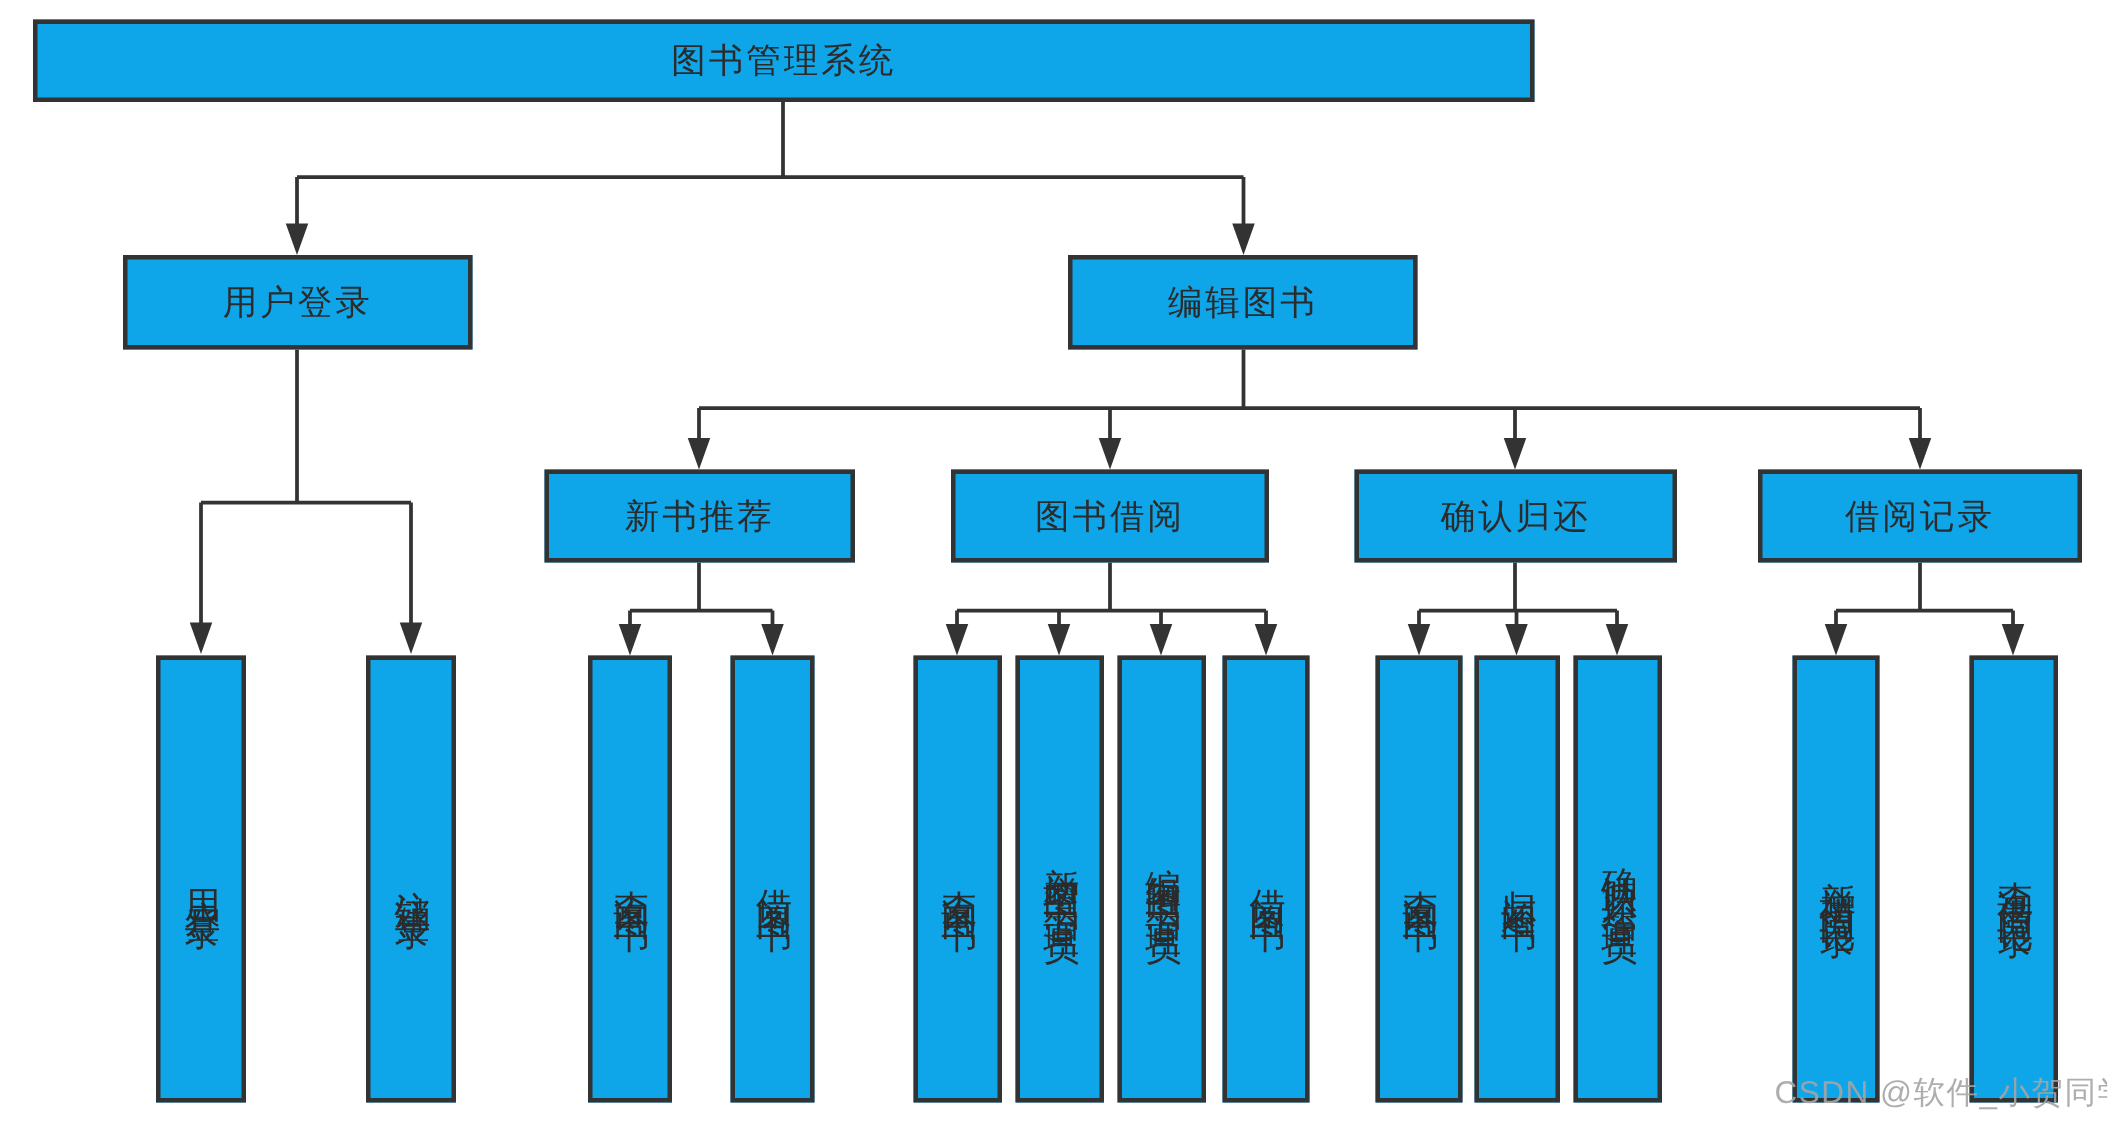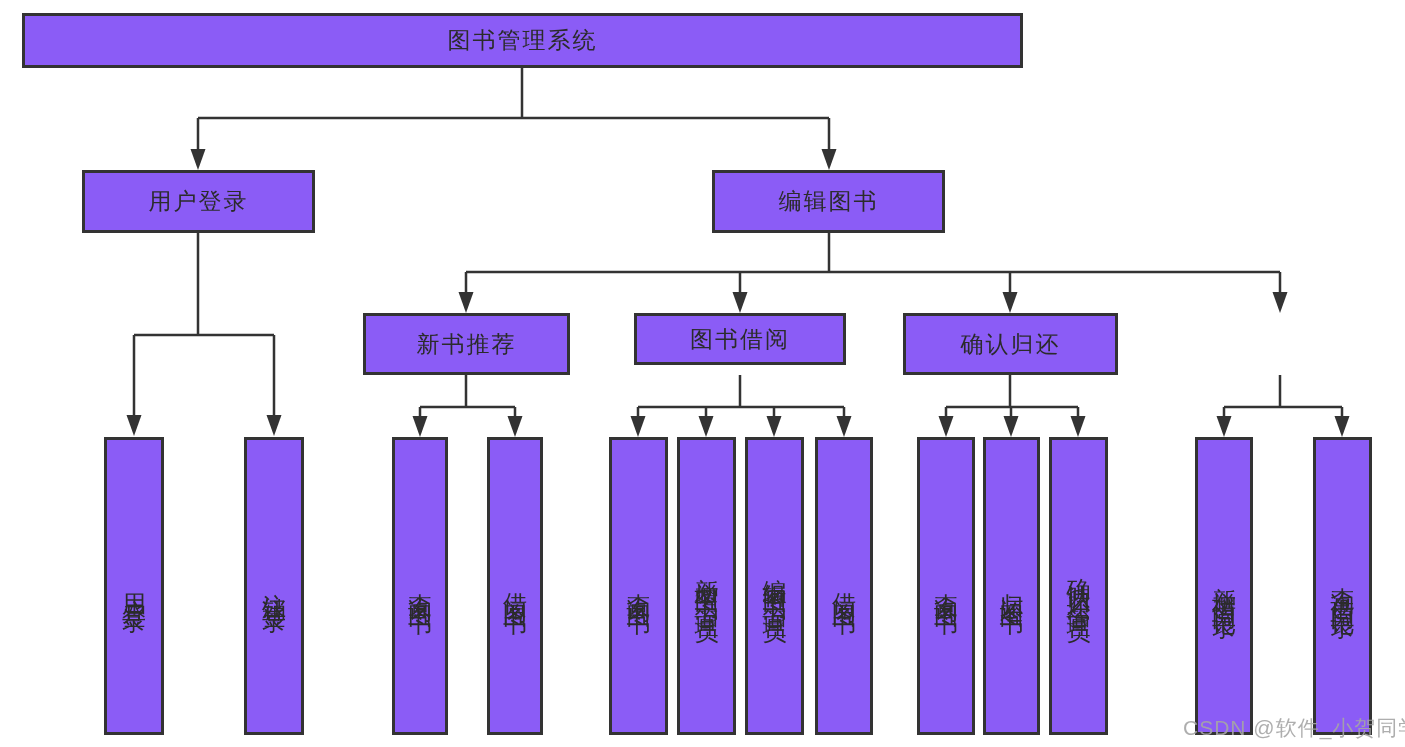--- a/index.html
+++ b/index.html
@@ -8,41 +8,41 @@
   .canvas {
     position: relative;
     width: 1405px;
     height: 747px;
     background: #ffffff;
     overflow: hidden;
   }
   svg.wires { position: absolute; left: 0; top: 0; z-index: 1; }
   .node {
     position: absolute;
-    background: #8b5cf6;
+    background: #0ea5e9;
     border: 3px solid #333333;
     display: flex;
     align-items: center;
     justify-content: center;
     z-index: 2;
   }
   .hnode { font-size: 23px; letter-spacing: 2px; }
   .vnode .vlabel {
     writing-mode: vertical-rl;
     text-orientation: mixed;
     font-size: 24px;
     letter-spacing: 6px;
     white-space: nowrap;
   }
   
   #n-root  { left: 22px;   top: 13px;  width: 1001px; height: 55px; }
   #n-login { left: 82px;   top: 170px; width: 233px;  height: 63px; }
   #n-mgmt  { left: 712px;  top: 170px; width: 233px;  height: 63px; }
   #n-nbr   { left: 363px;  top: 313px; width: 207px;  height: 62px; }
-  #n-bb    { left: 634px;  top: 313px; width: 212px;  height: 52px; }
+  #n-bb    { left: 634px;  top: 313px; width: 212px;  height: 62px; }
   #n-cb    { left: 903px;  top: 313px; width: 215px;  height: 62px; }
   #n-br    { left: 1172px; top: 313px; width: 216px;  height: 62px; }
   .leaf    { top: 437px; height: 298px; }
   #l-ul1  { left: 104px;  width: 60px; }
   #l-ul2  { left: 244px;  width: 60px; }
   #l-nbr1 { left: 392px;  width: 56px; }
   #l-nbr2 { left: 487px;  width: 56px; }
   #l-bb1  { left: 609px;  width: 59px; }
   #l-bb2  { left: 677px;  width: 59px; }
   #l-bb3  { left: 745px;  width: 59px; }
@@ -119,20 +119,23 @@
 
   <div class="node hnode" id="n-nbr">
     <span>新书推荐</span>
   </div>
   <div class="node hnode" id="n-bb">
     <span>图书借阅</span>
   </div>
   <div class="node hnode" id="n-cb">
     <span>确认归还</span>
   </div>
+  <div class="node hnode" id="n-br">
+    <span>借阅记录</span>
+  </div>
 
   <div class="node vnode leaf" id="l-ul1">
     <span class="vlabel">用户登录</span>
   </div>
   <div class="node vnode leaf" id="l-ul2">
     <span class="vlabel">注销登录</span>
   </div>
 
   <div class="node vnode leaf" id="l-nbr1">
     <span class="vlabel">查询图书</span>

